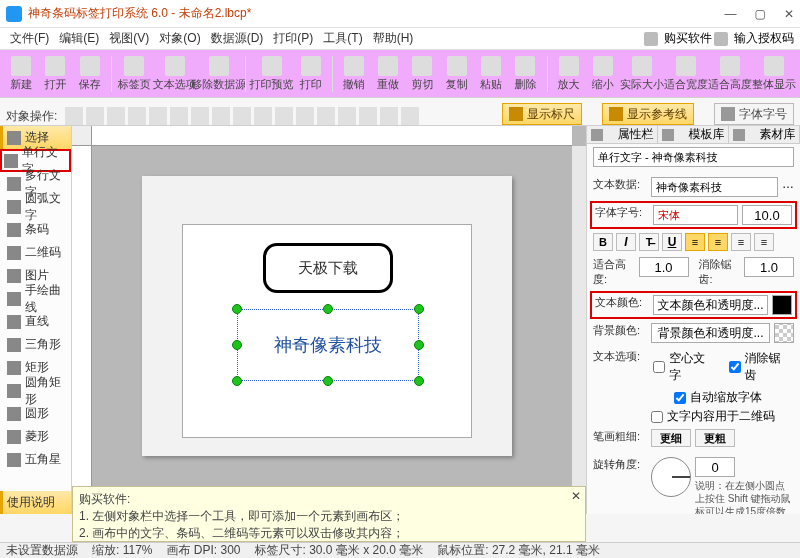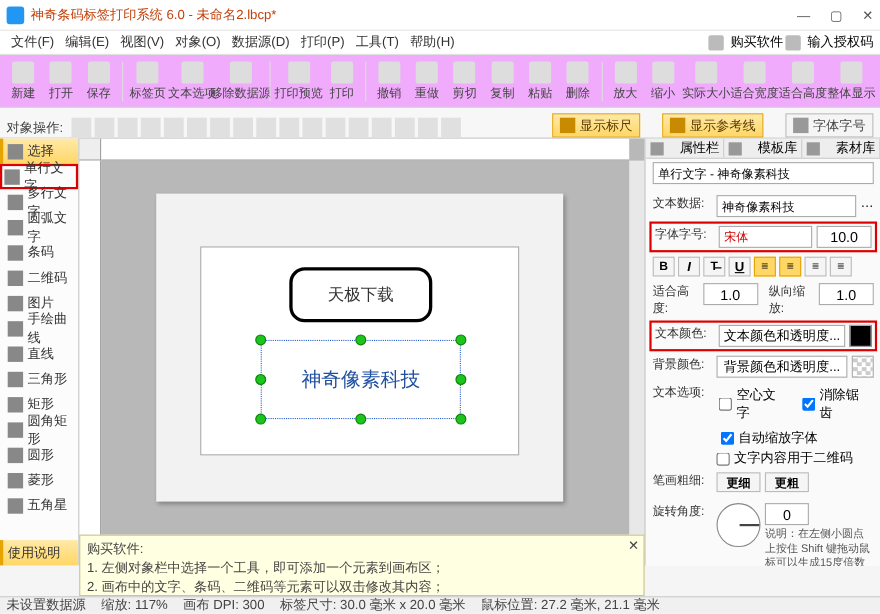--- a/index.html
+++ b/index.html
@@ -30,21 +30,21 @@
   .tool{height:23px;display:flex;align-items:center;padding:0 4px;gap:4px;color:#333;border-left:3px solid transparent}
   .tool.sel{background:linear-gradient(#ffe9a8,#ffd766);border-left:3px solid #e6a400}
   .tool.hl{border:2px solid #d00;height:23px;padding:0 2px}
   .tool .ti{width:14px;height:14px;background:#888;flex-shrink:0}
   .tool.spacer{flex:1}
   .canvas-area{flex:1;background:#b8b8b8;position:relative;overflow:hidden}
   .ruler-h{position:absolute;top:0;left:20px;right:14px;height:20px;background:#fff;border-bottom:1px solid #999}
   .ruler-v{position:absolute;top:20px;left:0;width:20px;bottom:14px;background:#fff;border-right:1px solid #999}
   .ruler-c{position:absolute;top:0;left:0;width:20px;height:20px;background:#eee;border-right:1px solid #999;border-bottom:1px solid #999}
   .paper{position:absolute;top:50px;left:70px;width:370px;height:280px;background:#f2f2f2;box-shadow:2px 2px 4px rgba(0,0,0,.3)}
-  .label{position:absolute;top:48px;left:40px;width:290px;height:190px;background:#fff;border:1px solid #aaa}
+  .label{position:absolute;top:48px;left:40px;width:290px;height:214px;background:#fff;border:1px solid #aaa}
   .rbox{position:absolute;top:18px;left:80px;width:130px;height:50px;border:3px solid #000;border-radius:14px;display:flex;align-items:center;justify-content:center;font-size:15px;color:#333}
   .seltext{position:absolute;top:84px;left:54px;width:182px;height:72px;border:1px dotted #2a5fd0;display:flex;align-items:center;justify-content:center;font-size:18px;color:#2050a0}
   .hdl{position:absolute;width:10px;height:10px;background:#1cc41c;border:1px solid #0a800a;border-radius:50%}
   .scroll-v{position:absolute;top:20px;right:0;width:14px;bottom:14px;background:#e8e8e8}
   .scroll-h{position:absolute;bottom:0;left:20px;right:14px;height:14px;background:#e8e8e8}
   .props{width:214px;background:#fafafa;border-left:1px solid #d0d0d0;display:flex;flex-direction:column;overflow-y:auto}
   .ptabs{height:24px;display:flex;border-bottom:1px solid #ccc;background:#eee}
   .ptab{flex:1;display:flex;align-items:center;justify-content:center;gap:15px;border-right:1px solid #ccc;font-size:11px}
   .ptab .pic{width:12px;height:12px;background:#999}
   .prow{display:flex;align-items:flex-start;padding:3px 6px;gap:4px}
@@ -352,21 +352,21 @@
           <u>U</u>
         </div>
       <div class="fbtn abtn">≡</div>
       <div class="fbtn abtn">≡</div>
       <div class="fbtn">≡</div>
       <div class="fbtn">≡</div>
     </div>
     <div class="prow">
         <span class="plabel">适合高度:</span>
         <input class="pnum" value="1.0" style="">
-        <span class="plabel" style="margin-left:6px">纵向缩放:</span>
+        <span class="plabel" style="margin-left:6px">消除锯齿:</span>
         <input class="pnum" value="1.0" style="">
       </div>
     <div class="prow hl">
         <span class="plabel">文本颜色:</span>
         <div class="colorbtn">文本颜色和透明度...</div>
         <div class="swatch" style="background:#000"></div>
       </div>
     <div class="prow">
         <span class="plabel">背景颜色:</span>
         <div class="colorbtn">背景颜色和透明度...</div>
@@ -376,21 +376,21 @@
         <span class="plabel">文本选项:</span>
       <label class="chk">
           <input type="checkbox" style="">
           <span>空心文字</span>
         </label>
       <label class="chk">
           <input type="checkbox" checked="" style="">
           <span>消除锯齿</span>
         </label>
     </div>
-    <label class="chk" style="padding-left:68px">
+    <label class="chk" style="padding-left:87px">
         <input type="checkbox" checked="" style="">
         <span>自动缩放字体</span>
       </label>
     <label class="chk" style="padding-left:64px">
         <input type="checkbox" style="">
         <span>文字内容用于二维码</span>
       </label>
     <div class="prow">
         <span class="plabel">笔画粗细:</span>
         <button class="fbtn" style="width:40px">更细</button>

